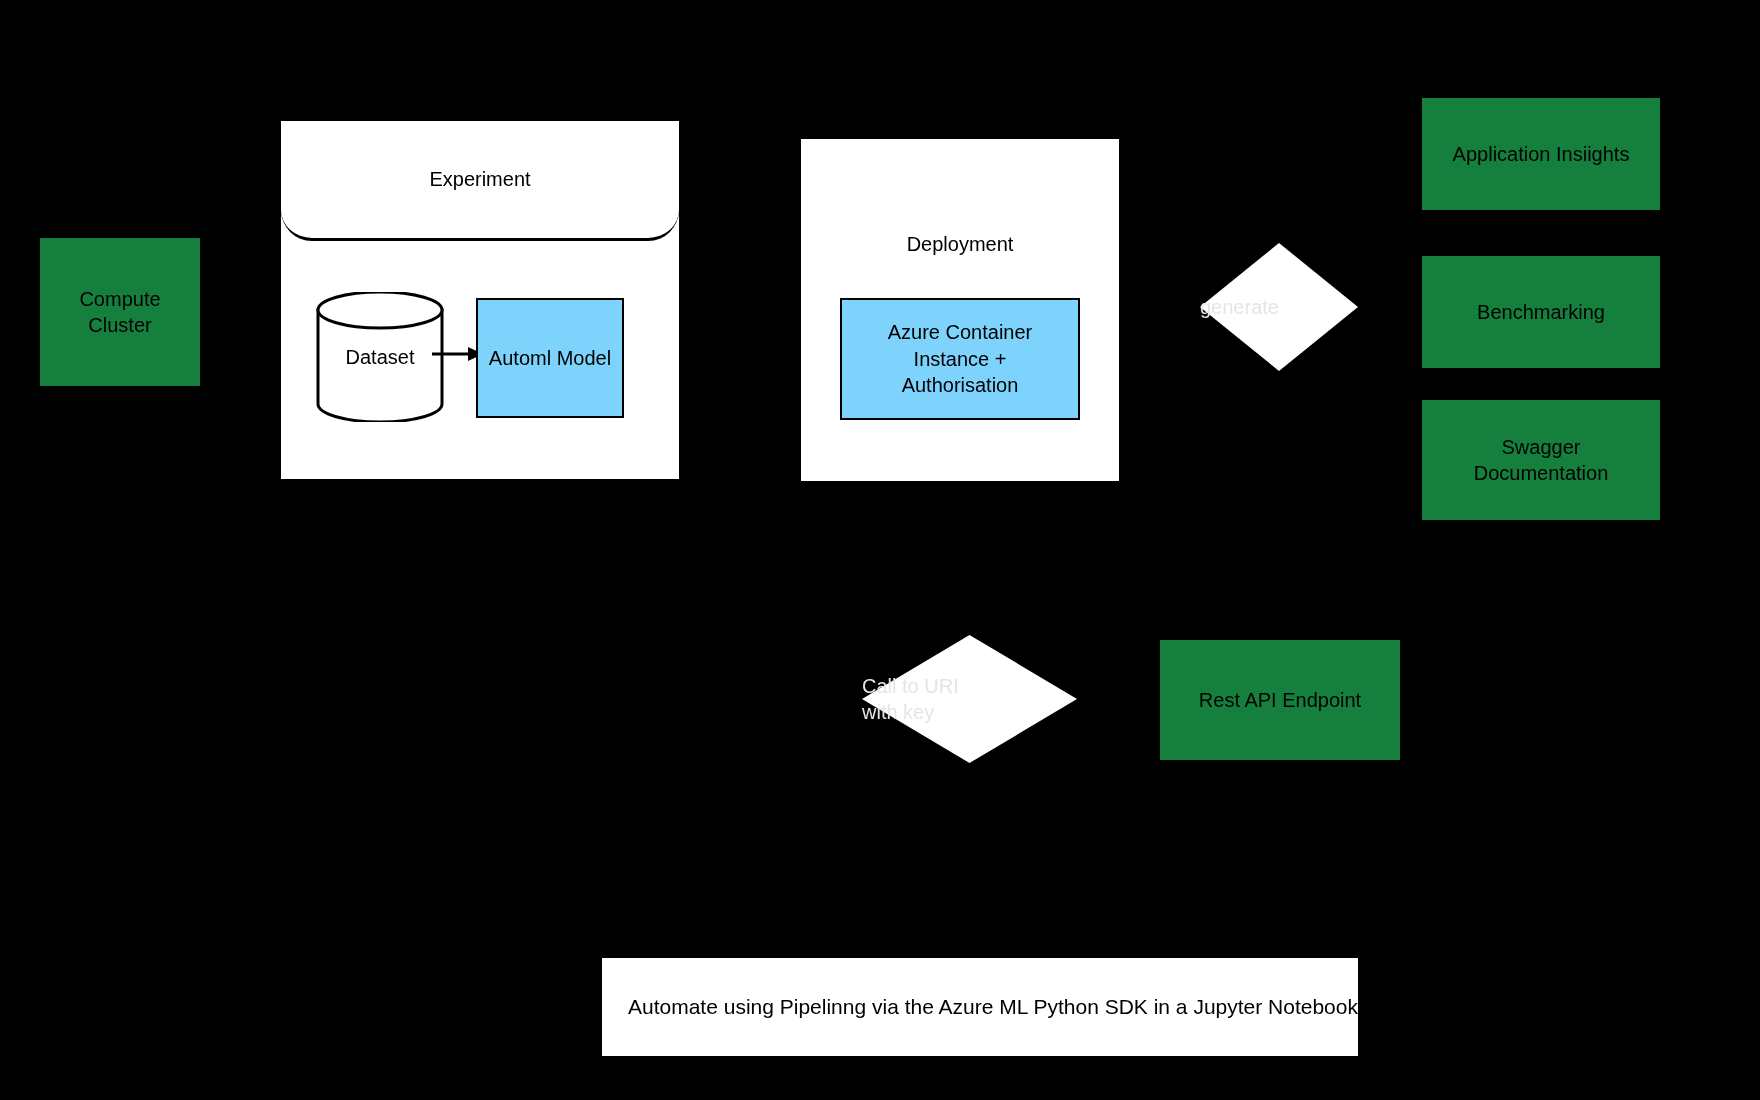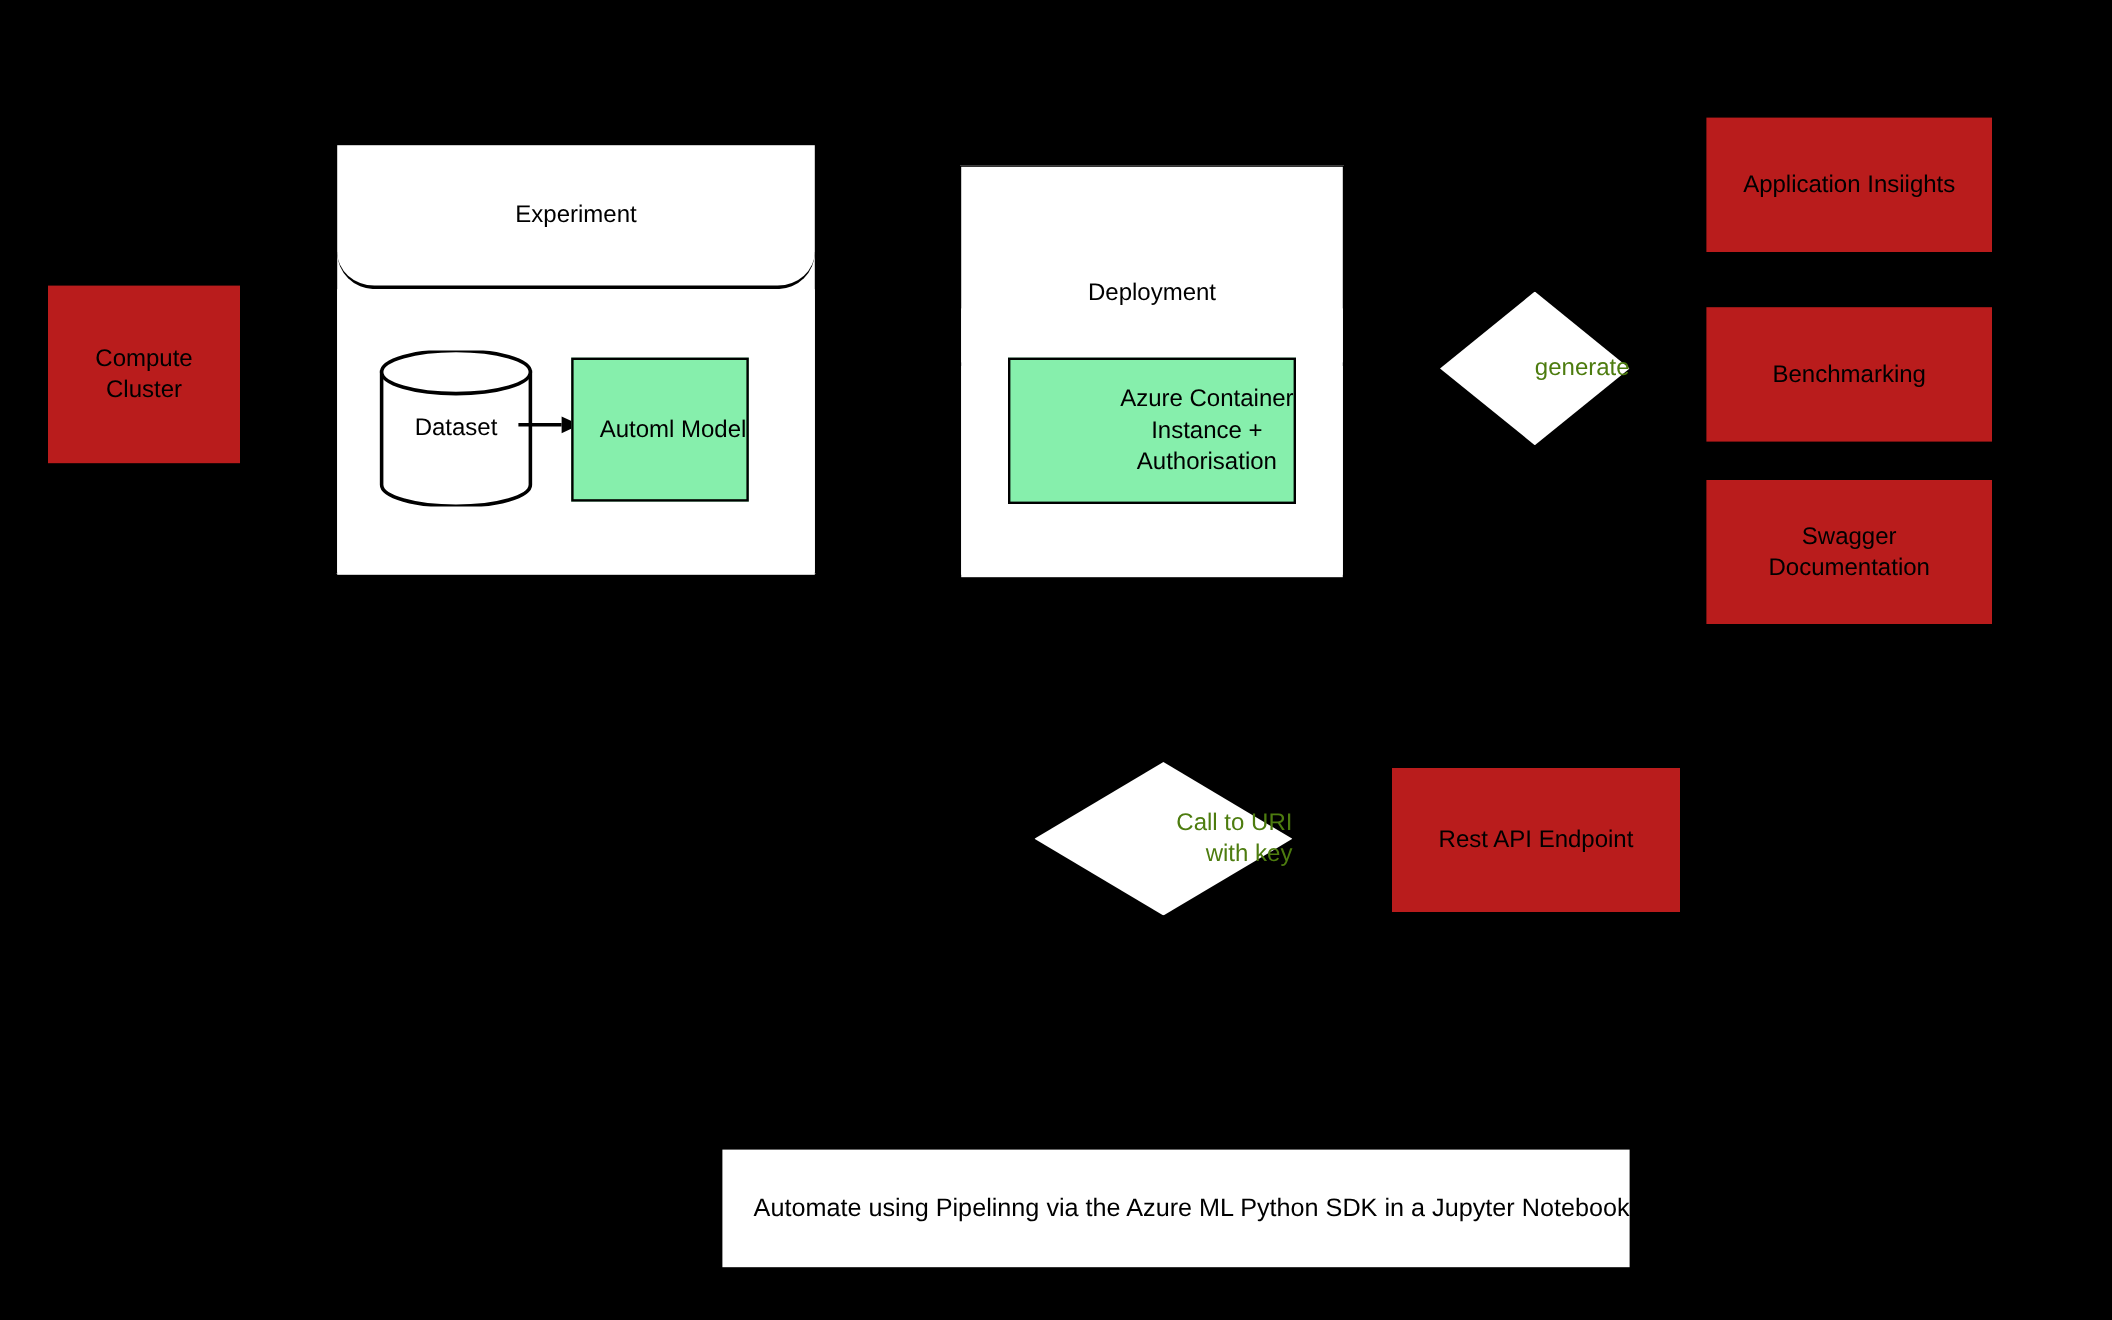--- a/index.html
+++ b/index.html
@@ -14,35 +14,34 @@
     background: #000000;
     overflow: hidden;
     font-family: "Liberation Sans", sans-serif;
     -webkit-font-smoothing: antialiased;
   }
 
   
   .node {
     position: absolute;
     box-sizing: border-box;
-    background: #b91c1c;
+    background: #15803d;
     color: #000000;
     display: flex;
     align-items: center;
     justify-content: center;
     text-align: center;
     line-height: 1.32;
     font-size: 20px;
     white-space: pre-line;
   }
 
   .node-bordered {
     border: 2px solid #000000;
-    background: #86efac;
-    justify-content: flex-end;
+    background: #7dd3fc;
   }
 
   
   .container-shape {
     position: absolute;
     box-sizing: border-box;
     background: #ffffff;
     border: 1px solid #000000;
   }
   .container-header {
@@ -92,23 +91,23 @@
     inset: 0;
     background: #ffffff;
     clip-path: polygon(50% 0%, 100% 50%, 50% 100%, 0% 50%);
   }
   .diamond-label {
     position: absolute;
     left: 0;
     right: 0;
     top: 50%;
     transform: translateY(-50%);
-    text-align: right;
-    font-size: 20px;
-    color: #4d7c0f;
+    text-align: left;
+    font-size: 20px;
+    color: #e5e5e5;
     line-height: 1.32;
     white-space: pre-line;
     z-index: 2;
   }
 
   
   .connector {
     position: absolute;
   }
   .connector svg { display: block; overflow: visible; }

